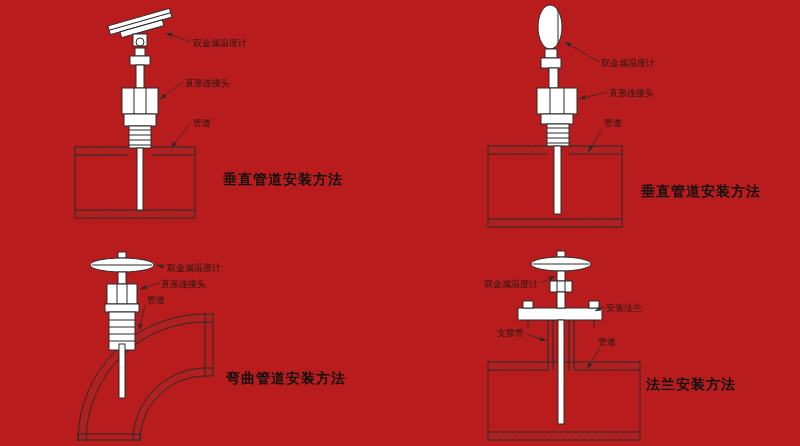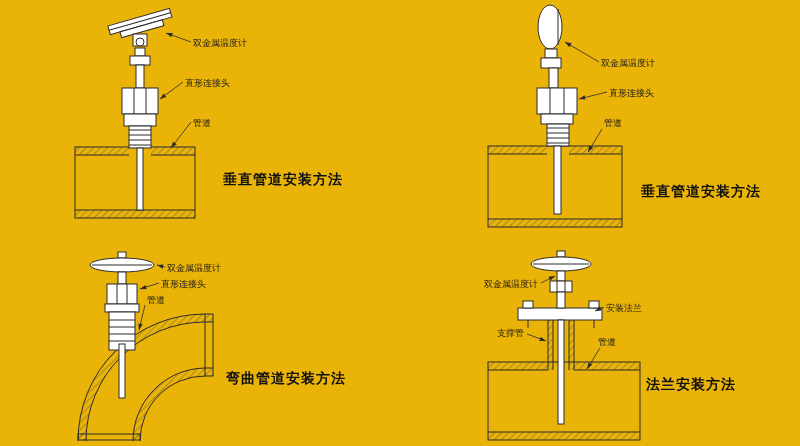--- a/index.html
+++ b/index.html
@@ -1,16 +1,16 @@
 <!DOCTYPE html>
 <html><head>
 <meta charset="utf-8">
 <style>
   html,body{margin:0;padding:0;background:#ffffff;}
-  .canvas{position:relative;width:800px;height:446px;background:#eab308;
+  .canvas{position:relative;width:800px;height:446px;background:#b91c1c;
           font-family:"DejaVu Sans","Liberation Sans",sans-serif;overflow:hidden;}
   svg{display:block;}
   .draw{stroke:#2b2b2b;stroke-width:1;fill:none;stroke-linecap:butt;stroke-linejoin:miter;}
   .h{fill:url(#hatch);stroke:none;}
   .w{fill:#ffffff;}
   .lbl{font-size:9px;fill:#1a1a1a;stroke:none;}
   .cap{font-size:14px;font-weight:bold;fill:#111111;stroke:none;text-anchor:middle;letter-spacing:1px;}
   .leader{stroke:#2b2b2b;stroke-width:0.8;fill:none;}
 </style>
 </head>

